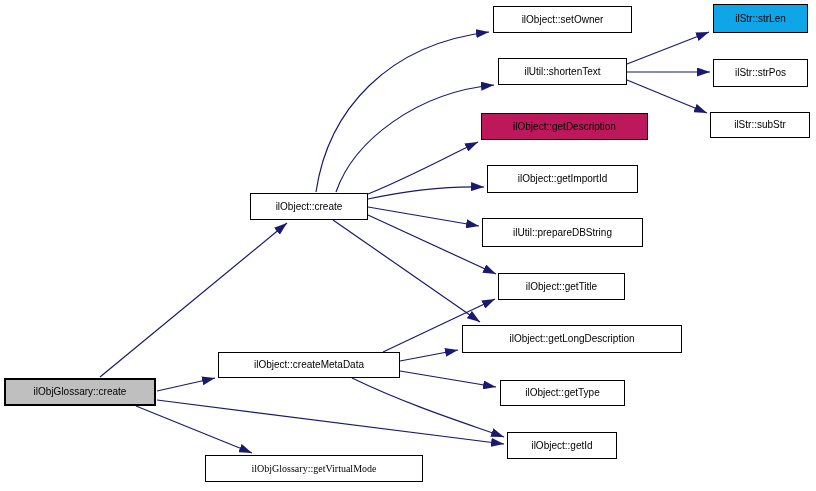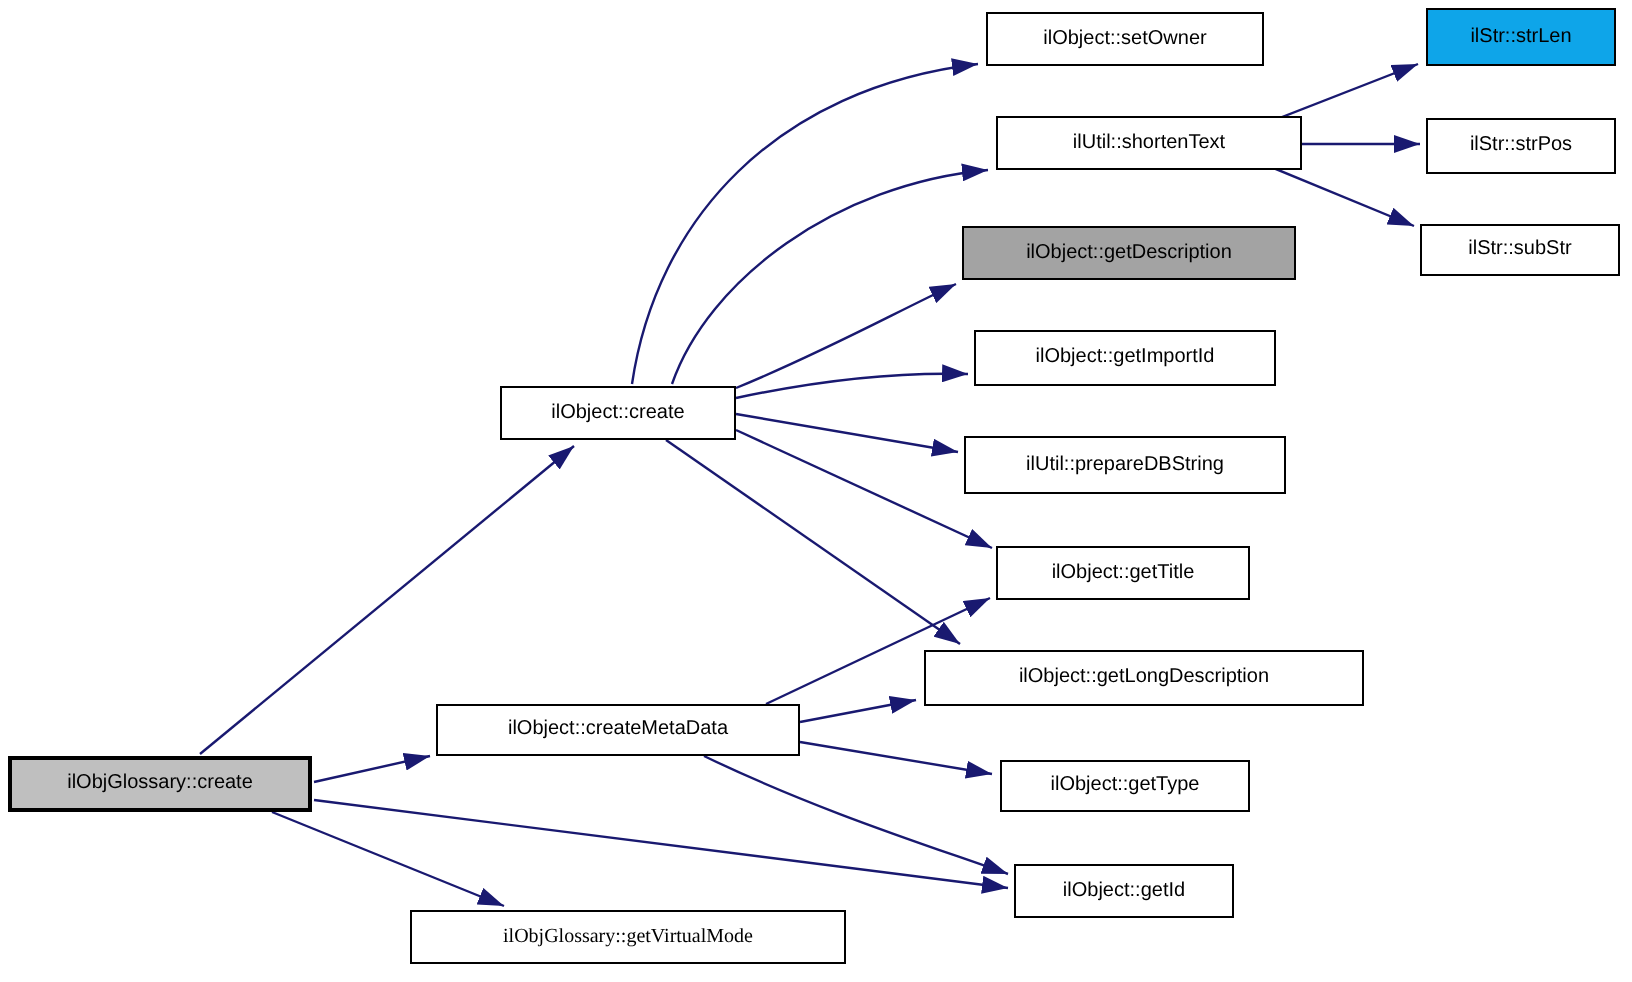--- a/index.html
+++ b/index.html
@@ -83,24 +83,24 @@
       </div>
       <div class="node" style="left: 218px; top: 352px; width: 182px; height: 26px; background: rgb(255, 255, 255); border-color: rgb(0, 0, 0);">
         <span>ilObject::createMetaData</span>
       </div>
       <div class="node" style="left: 205px; top: 455px; width: 218px; height: 27px; background: rgb(255, 255, 255); border-color: rgb(0, 0, 0); font-family: Liberation Serif, serif;">
         <span>ilObjGlossary::getVirtualMode</span>
       </div>
       <div class="node" style="left: 493px; top: 6px; width: 139px; height: 27px; background: rgb(255, 255, 255); border-color: rgb(0, 0, 0);">
         <span>ilObject::setOwner</span>
       </div>
-      <div class="node" style="left: 498px; top: 58px; width: 153px; height: 27px; background: rgb(255, 255, 255); border-color: rgb(0, 0, 0);">
+      <div class="node" style="left: 498px; top: 58px; width: 129px; height: 27px; background: rgb(255, 255, 255); border-color: rgb(0, 0, 0);">
         <span>ilUtil::shortenText</span>
       </div>
-      <div class="node" style="left: 481px; top: 113px; width: 167px; height: 27px; background: #a3a3a3; border-color: rgb(0, 0, 0);">
+      <div class="node" style="left: 481px; top: 113px; width: 167px; height: 27px; background: #be185d; border-color: rgb(0, 0, 0);">
         <span>ilObject::getDescription</span>
       </div>
       <div class="node" style="left: 487px; top: 165px; width: 151px; height: 28px; background: rgb(255, 255, 255); border-color: rgb(0, 0, 0);">
         <span>ilObject::getImportId</span>
       </div>
       <div class="node" style="left: 482px; top: 218px; width: 161px; height: 29px; background: rgb(255, 255, 255); border-color: rgb(0, 0, 0);">
         <span>ilUtil::prepareDBString</span>
       </div>
       <div class="node" style="left: 498px; top: 273px; width: 127px; height: 27px; background: rgb(255, 255, 255); border-color: rgb(0, 0, 0);">
         <span>ilObject::getTitle</span>

